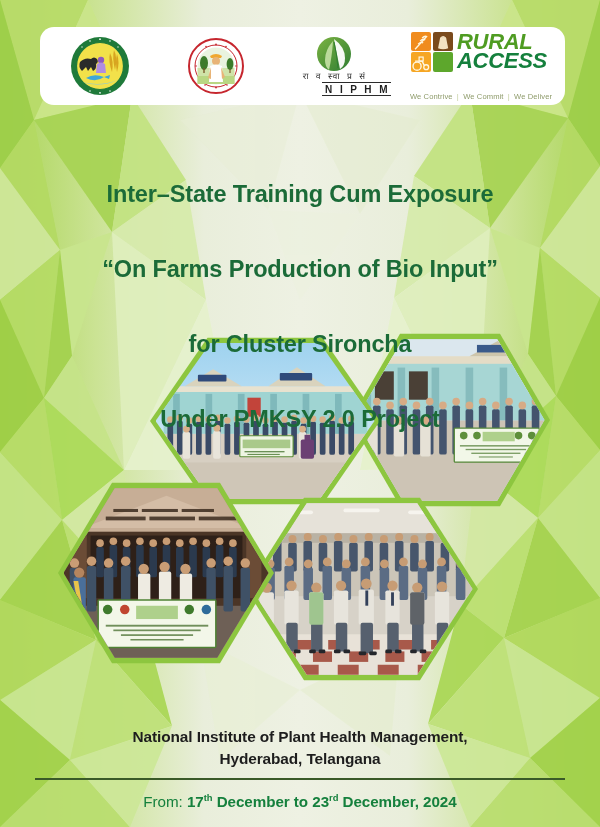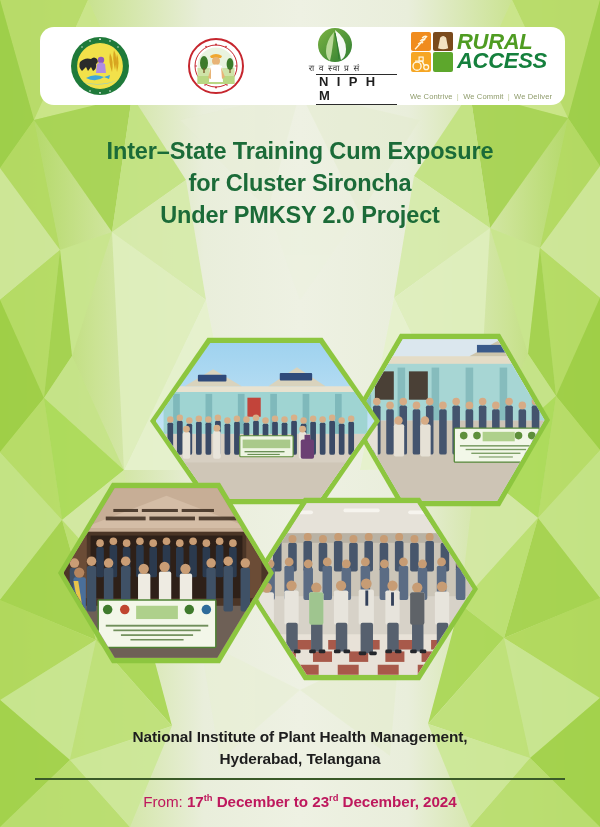--- a/index.html
+++ b/index.html
@@ -46,27 +46,27 @@
   
   .seal-green{ width:60px; height:60px; position:relative; }
 
   
   .seal-red{ width:56px; height:56px; position:relative; }
 
   
   .niphm{ display:flex; flex-direction:column; align-items:center; gap:1px; }
   .niphm-mark{ width:36px; height:36px; }
   .niphm-hi{
-    font-family:Liberation Serif, serif;
+    font-family:Liberation Mono, monospace;
     font-size:8.5px; color:#2b2b2b; letter-spacing:1.2px;
     line-height:1.05;
   }
   .niphm-en{
     font-family:"Liberation Sans", sans-serif;
-    font-size:13px; font-weight:bold; color:#1f1f1f;
+    font-size:10px; font-weight:bold; color:#1f1f1f;
     letter-spacing:2.4px; line-height:1.1;
     border-top:1.1px solid #2b2b2b;
     border-bottom:1.1px solid #2b2b2b;
     padding:0.5px 1px 0.5px 3px;
     margin-left:44px;
   }
 
   
   .rural{ display:flex; flex-direction:column; width:162px; }
   .rural-top{ display:flex; align-items:center; gap:4px;padding-left:11px; }
@@ -106,20 +106,21 @@
     padding:0 34px;
   }
   .title-block .tline{
     font-family:"Liberation Sans", sans-serif;
     font-weight:bold;
     font-size:23.5px;
     line-height:32px;
     color:#1b6b38;
     letter-spacing:-0.15px;
     white-space:nowrap;
+    margin-top:43px;
   }
 
   
   .collage{
     position:absolute;
     left:0; top:318px;
     width:600px; height:380px;
     z-index:3;
   }
   .hexwrap{ position:absolute; }
@@ -156,21 +157,21 @@
     font-weight:bold; font-size:15.4px;
     line-height:22px; color:#1d1d1d;
     letter-spacing:-0.1px;
   }
   .divider{
     height:1.6px; background:#3a5a28;
     margin:8px 35px 7px 35px;
   }
   .meta{
     font-family:"Liberation Sans", sans-serif;
-    font-size:15.2px; line-height:22px; color:#be185d;
+    font-size:15.2px; line-height:22px; color:#15803d;
     letter-spacing:-0.05px;
   }
   .meta .lbl{ font-weight:normal; }
   .meta .val{ font-weight:bold; }
   .meta sup{ font-size:9.4px; vertical-align:super; font-weight:bold; }
 </style>
 </head>
 <body>
 
 <div class="poster">
@@ -400,20 +401,21 @@
           <span>We Commit</span>
           <span class="sep">|</span>
           <span>We Deliver</span>
         </div>
       </div>
     </div>
   </div>
 
   <div class="title-block">
     <div class="tline">Inter–State Training Cum Exposure</div>
+    <div class="tline">“On Farms Production of Bio Input”</div>
     <div class="tline">for Cluster Sironcha</div>
     <div class="tline">Under PMKSY 2.0 Project</div>
   </div>
 
   <div class="collage">
 
     <div class="hexwrap h1">
       <div class="hex">
           <div class="hex-in">
         <svg viewBox="0 0 230 170" preserveAspectRatio="xMidYMid slice" aria-hidden="true">

